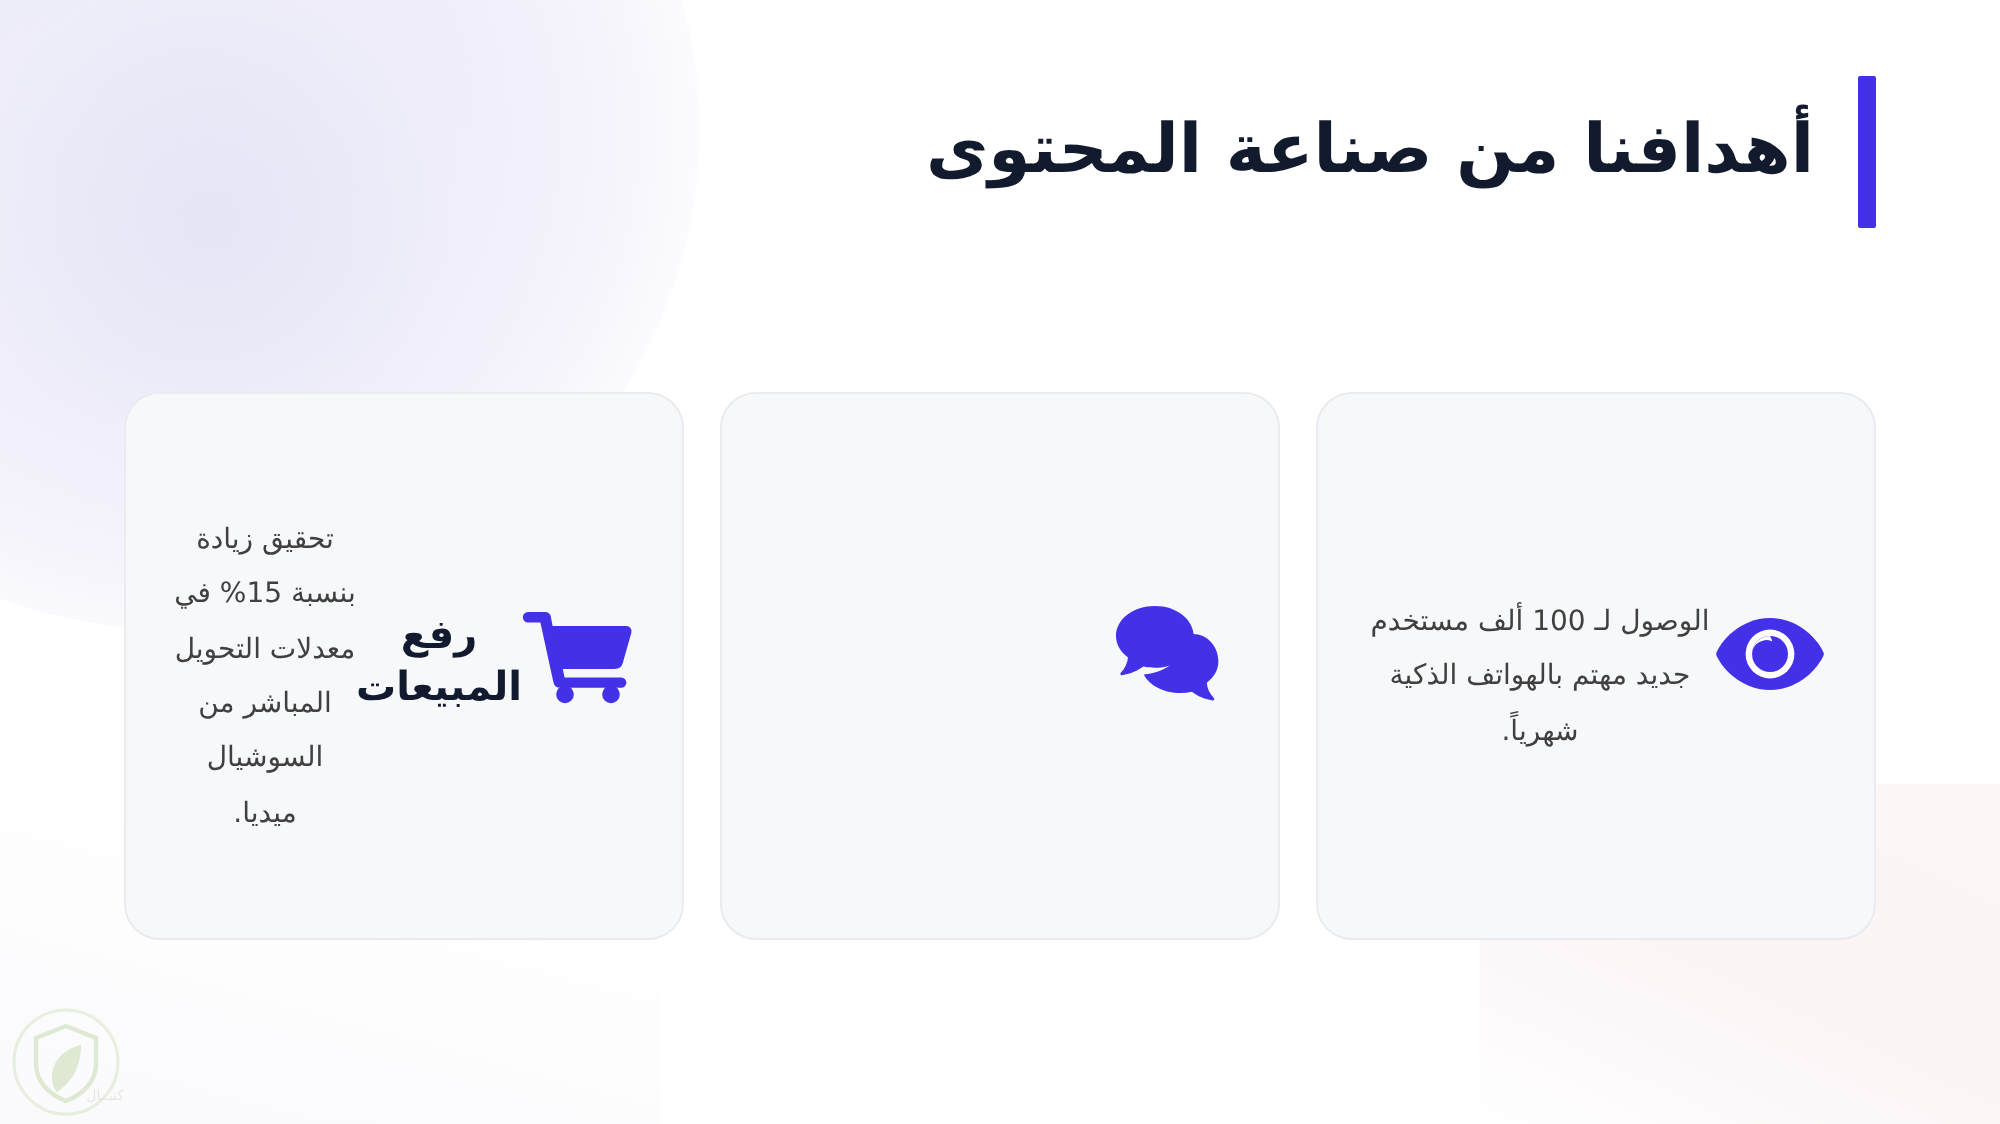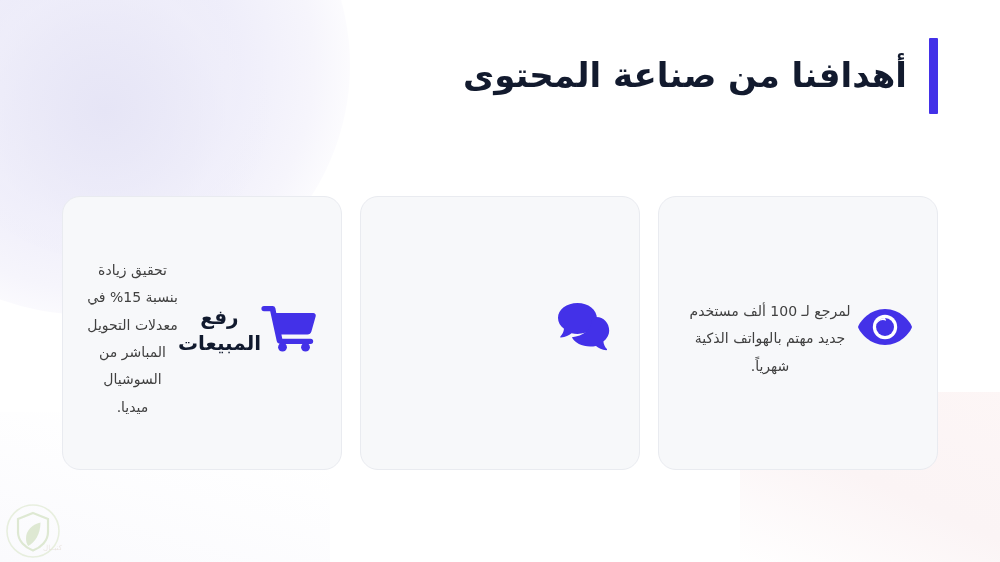--- a/index.html
+++ b/index.html
@@ -212,21 +212,21 @@
 
     <div class="card">
       <div class="card-icon">
         <svg width="56" height="40" viewBox="0 0 56 40" aria-hidden="true">
           <path d="M28 2 C13 2 3 14 1 20 c2 6 12 18 27 18 s25 -12 27 -18 C53 14 43 2 28 2 Z" fill="#4331e8"></path>
           <circle cx="28" cy="20" r="12.2" fill="#ffffff"></circle>
           <circle cx="28" cy="20" r="9" fill="#4331e8"></circle>
           <path d="M28 11 a9 9 0 0 0 -8.3 12.5 a7.2 7.2 0 0 1 9.4 -9.8 A9 9 0 0 0 28 11 Z" fill="#ffffff"></path>
         </svg>
       </div>
-      <p class="card-body">لمرجع لـ 100 ألف مستخدم جديد مهتم بالهواتف الذكية شهرياً.</p>
+      <p class="card-body">الوصول لـ 100 ألف مستخدم جديد مهتم بالهواتف الذكية شهرياً.</p>
     </div>
 
   </div>
 
   <div class="watermark">
     <svg width="58" height="58" viewBox="0 0 58 58" aria-hidden="true">
       <circle cx="29" cy="29" r="26" fill="none" stroke="#bcd39a" stroke-width="1.6"></circle>
       <path d="M29 11 L44 17 v13 c0 9 -7 15.5 -15 18.5 C21 45.5 14 39 14 30 V17 Z" fill="none" stroke="#9cbf72" stroke-width="2.2"></path>
       <path d="M36.5 20.5 c-9 2 -14.5 8.5 -14.5 16 c0 3 0.8 5.6 2.2 7.6 c6.5 -3.8 12.3 -11.4 12.3 -23.6 Z" fill="#9cbf72"></path>
     </svg>

